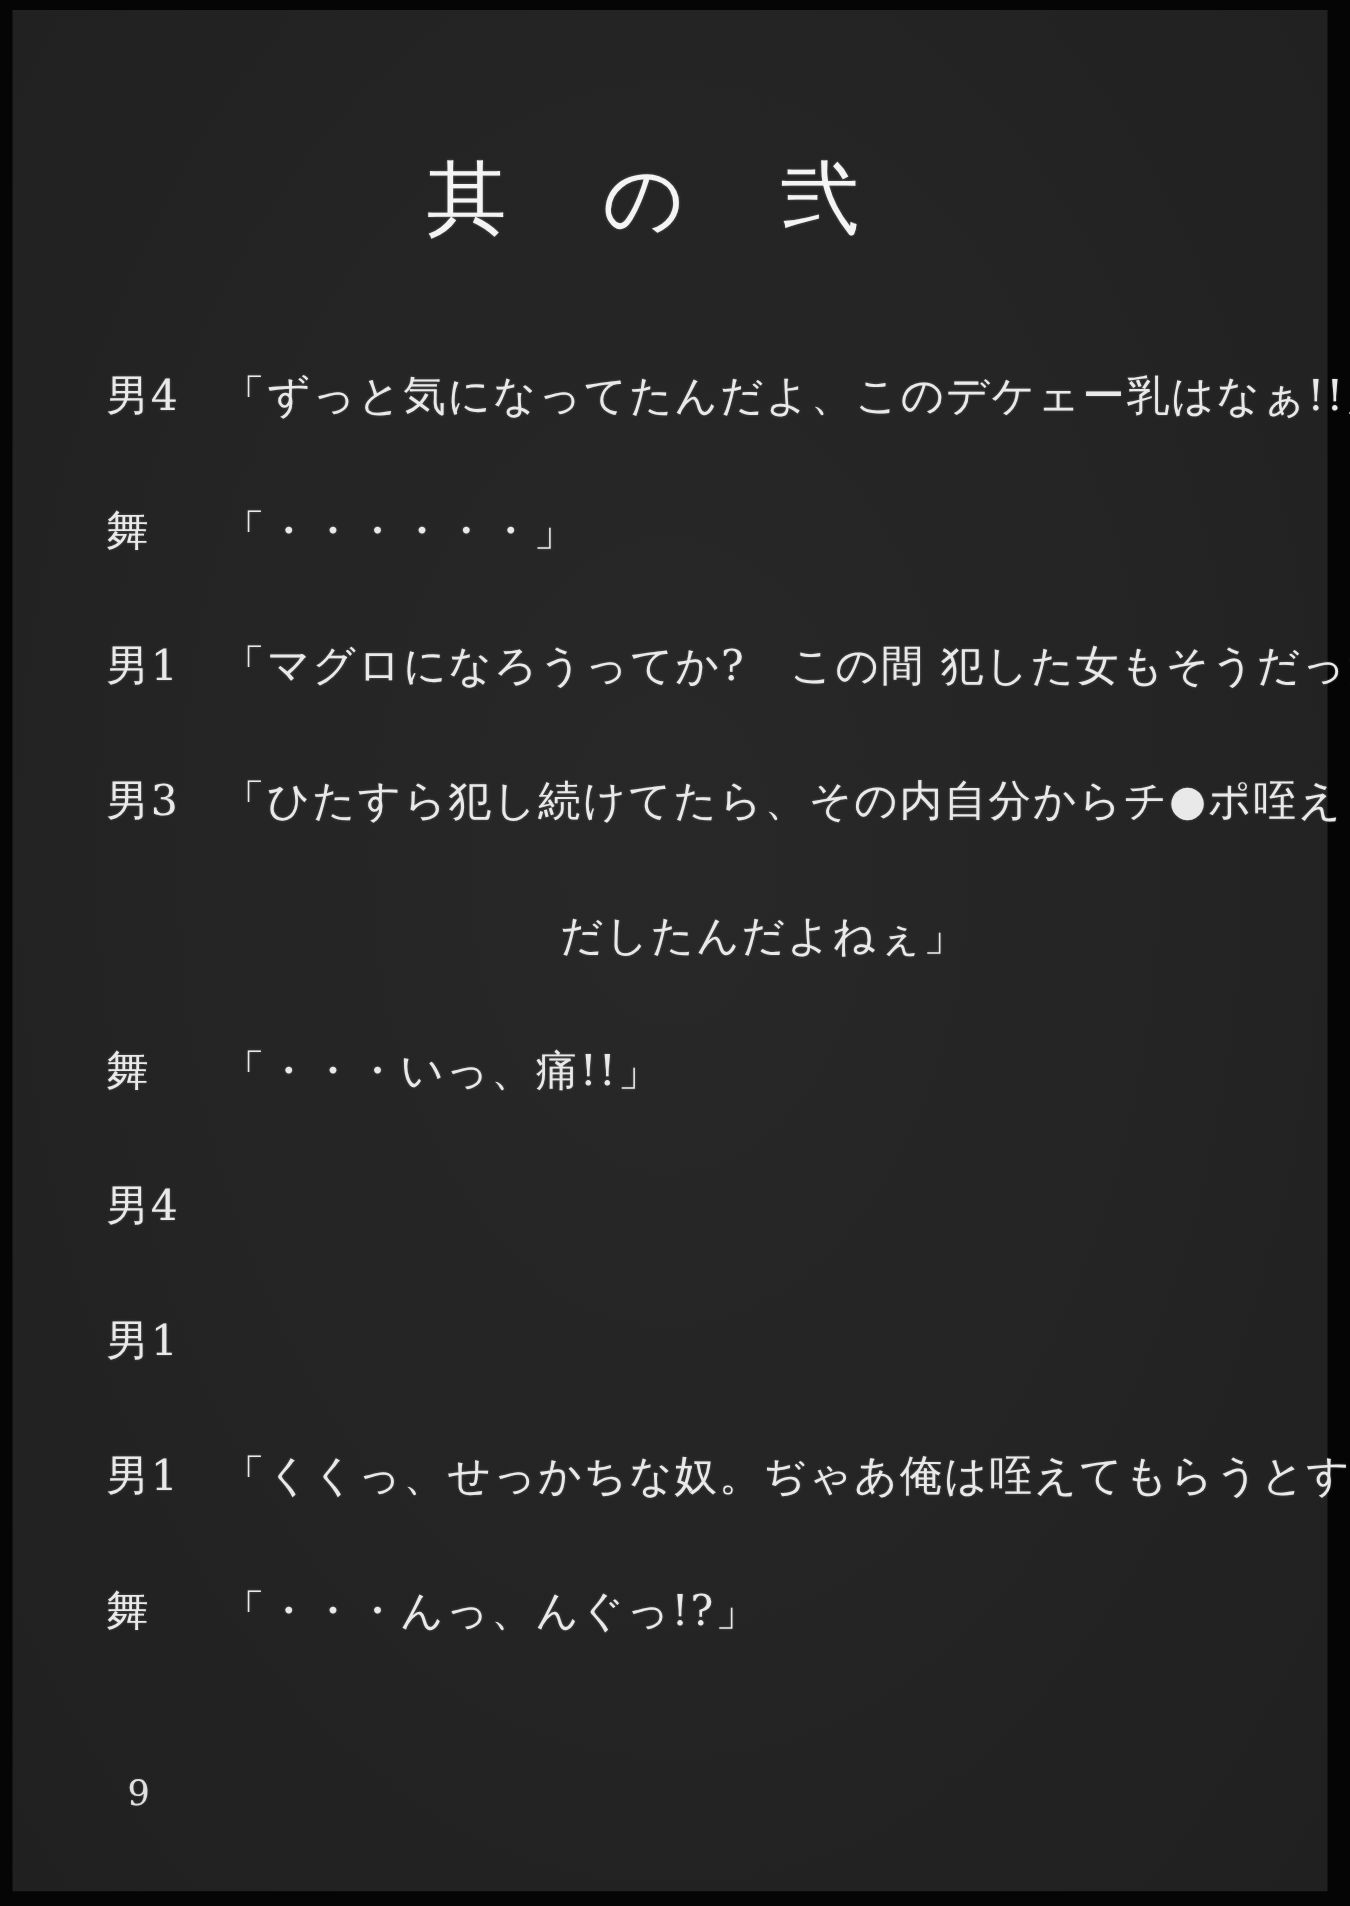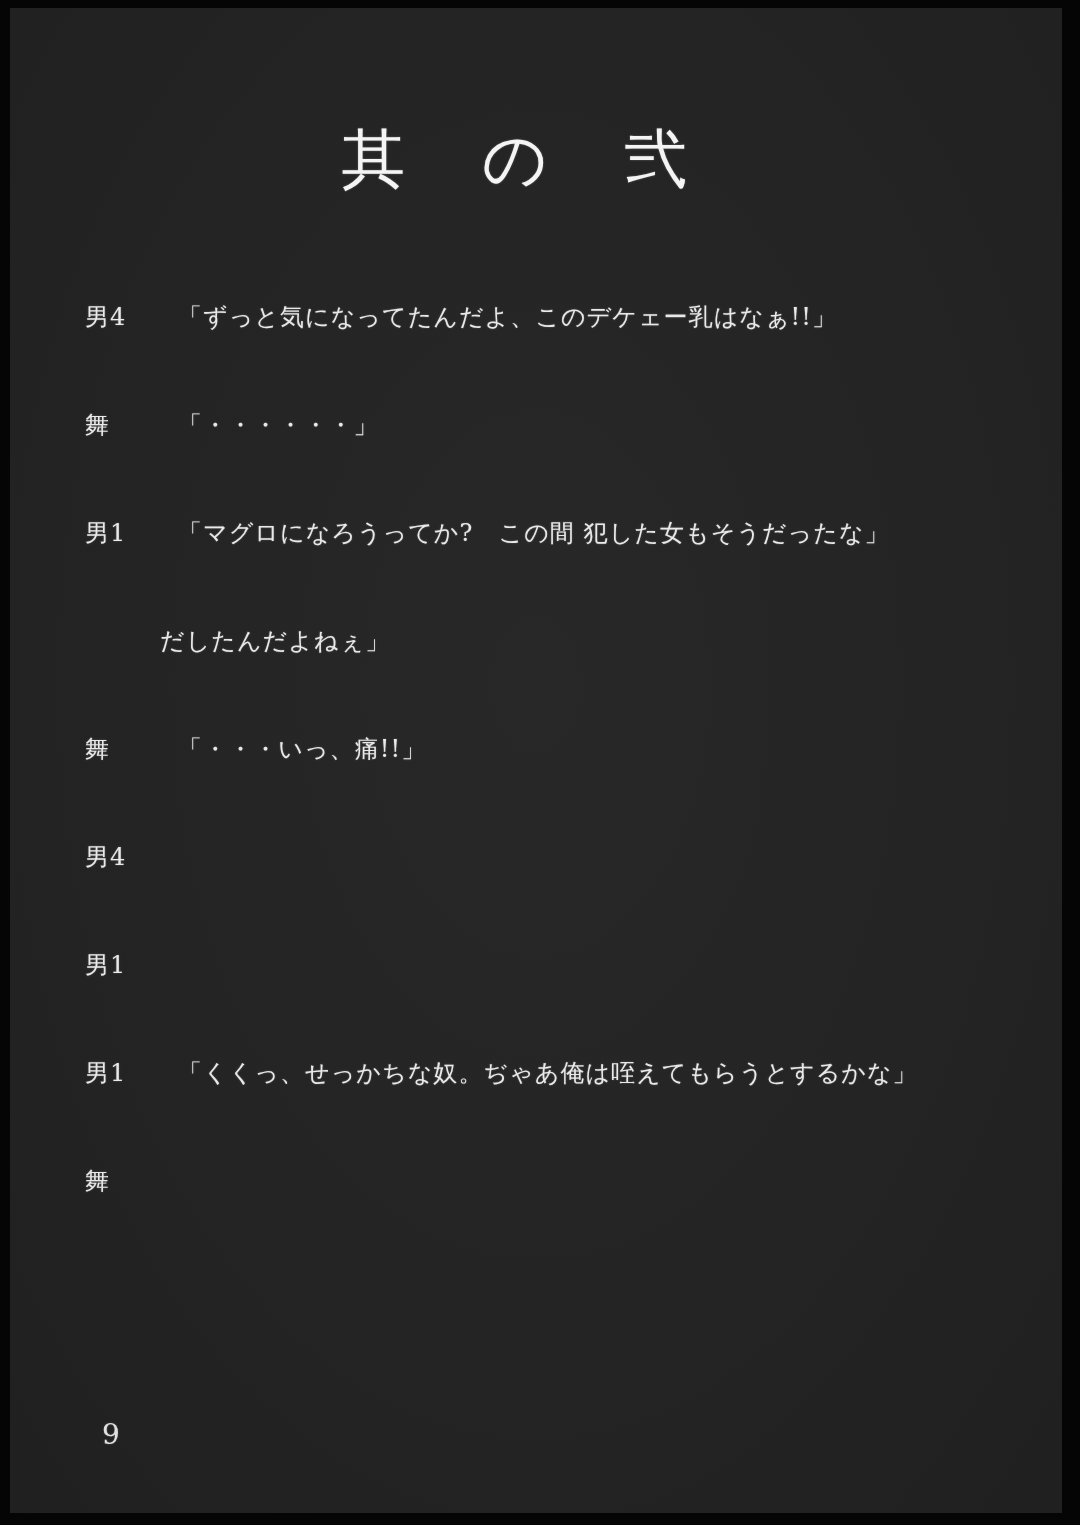--- a/index.html
+++ b/index.html
@@ -32,32 +32,33 @@
   }
   .dialogue {
     position: absolute;
     left: 0; top: 255px; right: 0;
   }
   .line {
     display: flex;
     align-items: center;
     height: 108px;
     padding-left: 75px;
-    font-size: 24px;
+    font-size: 34px;
     letter-spacing: 0.045em;
     text-shadow: 0 0 2px rgba(255,255,255,0.30);
     white-space: nowrap;
   }
   .line .speaker {
     display: inline-block;
     width: 93px;
     flex: 0 0 93px;
   }
   .line.continuation {
     padding-left: 150px;
+    justify-content: center;
   }
   .page-number {
     position: absolute;
     left: 92px; bottom: 62px;
     font-size: 28px;
     color: #e0e0e0;
     text-shadow: 0 0 2px rgba(255,255,255,0.25);
   }
 </style>
 </head>
@@ -72,36 +73,41 @@
           <span class="text">「ずっと気になってたんだよ、このデケェー乳はなぁ!!」</span>
         </div>
         <div class="line">
           <span class="speaker">舞</span>
           <span class="text">「・・・・・・」</span>
         </div>
         <div class="line">
           <span class="speaker">男1</span>
           <span class="text">「マグロになろうってか?　この間 犯した女もそうだったな」</span>
         </div>
+        <div class="line">
+          <span class="speaker">男3</span>
+          <span class="text">「ひたすら犯し続けてたら、その内自分からチ●ポ咥え</span>
+        </div>
         <div class="line continuation">
           <span class="text">だしたんだよねぇ」</span>
         </div>
         <div class="line">
           <span class="speaker">舞</span>
           <span class="text">「・・・いっ、痛!!」</span>
         </div>
         <div class="line">
           <span class="speaker">男4</span>
         </div>
         <div class="line">
           <span class="speaker">男1</span>
         </div>
         <div class="line">
           <span class="speaker">男1</span>
           <span class="text">「くくっ、せっかちな奴。ぢゃあ俺は咥えてもらうとするかな」</span>
         </div>
         <div class="line">
           <span class="speaker">舞</span>
+          <span class="text">「・・・んっ、んぐっ!?」</span>
         </div>
       </div>
     <div class="page-number">9</div>
   </div>
 </div>
 
 </body></html>

